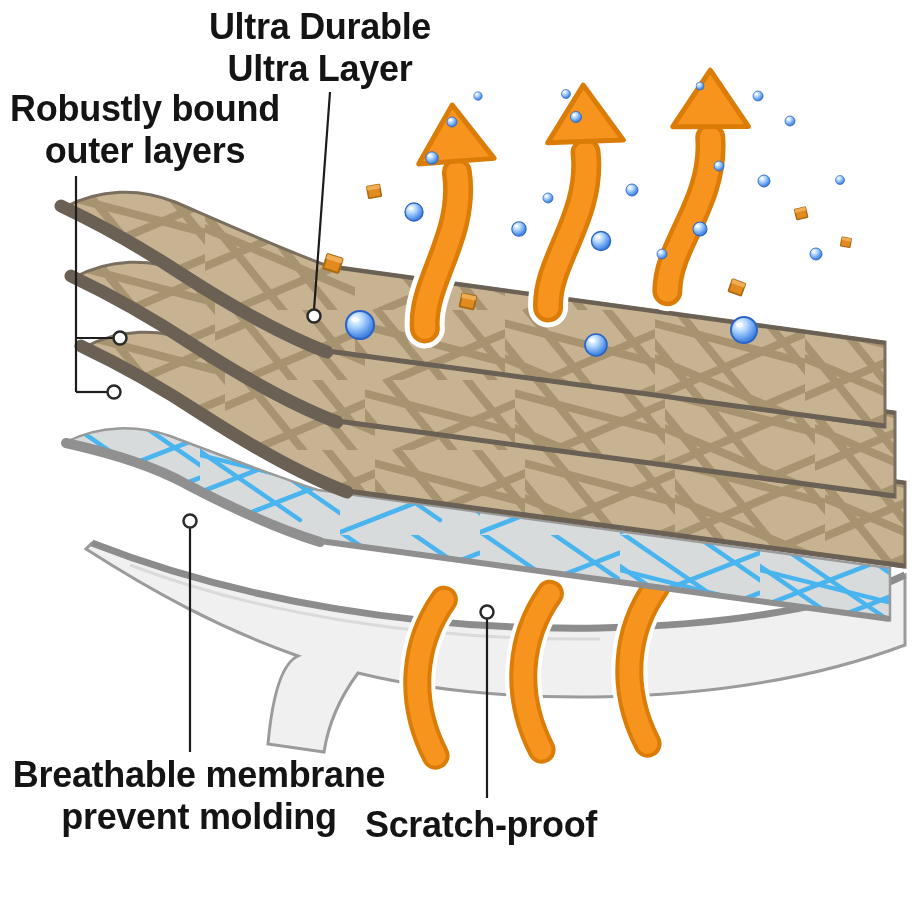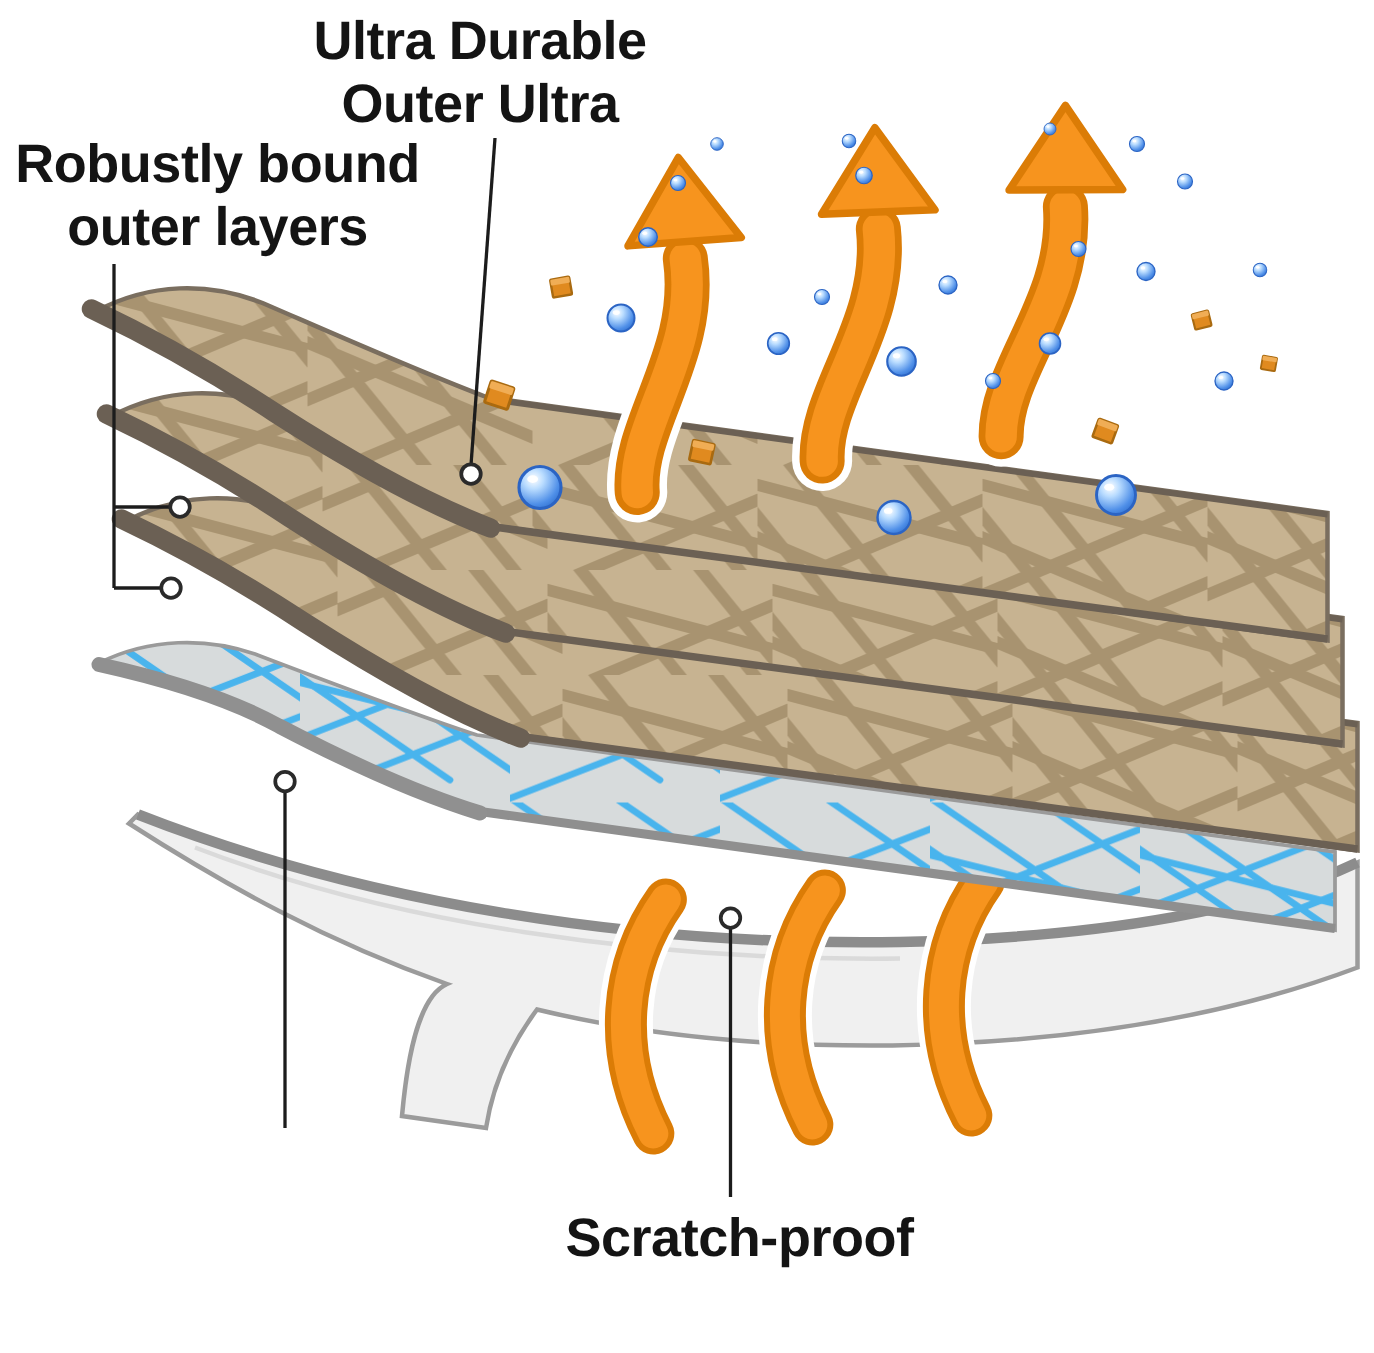--- a/index.html
+++ b/index.html
@@ -18,21 +18,21 @@
     text-align:center;
     line-height:1.16;
     font-size:36px;
     letter-spacing:-0.3px;
     z-index:5;
   }
   .callout span{display:block;}
   #lbl-outer{left:120px;top:6px;width:400px;text-align:center;}
   #lbl-bound{left:-5px;top:88px;width:300px;}
   #lbl-membrane{left:0px;top:754px;width:398px;}
-  #lbl-inner{left:318px;top:804px;width:350px;}
+  #lbl-inner{left:306px;top:804px;width:350px;}
 </style>
 </head>
 <body>
 
 <div class="stage">
 
 <svg width="916" height="902" viewBox="0 0 916 902">
   <defs>
 
     <pattern id="tanPattern" width="150" height="130" patternUnits="userSpaceOnUse">
@@ -188,26 +188,30 @@
     <circle cx="314" cy="316" r="6.5"></circle>
     <circle cx="120" cy="338" r="6.5"></circle>
     <circle cx="114" cy="392" r="6.5"></circle>
     <circle cx="190" cy="521" r="6.5"></circle>
     <circle cx="487" cy="612" r="6.5"></circle>
   </g>
 </svg>
 
 <div id="lbl-outer" class="callout">
   <span>Ultra Durable</span>
-  <span>Outer Ultra</span>
+  <span>Ultra Layer</span>
 </div>
 
 <div id="lbl-bound" class="callout">
   <span>Robustly bound</span>
   <span>outer layers</span>
 </div>
 
+<div id="lbl-membrane" class="callout">
+  <span>Breathable membrane</span>
+  <span>prevent molding</span>
+</div>
 
 <div id="lbl-inner" class="callout">
   <span>Scratch-proof</span>
 </div>
 
 </div>
 
 </body></html>

